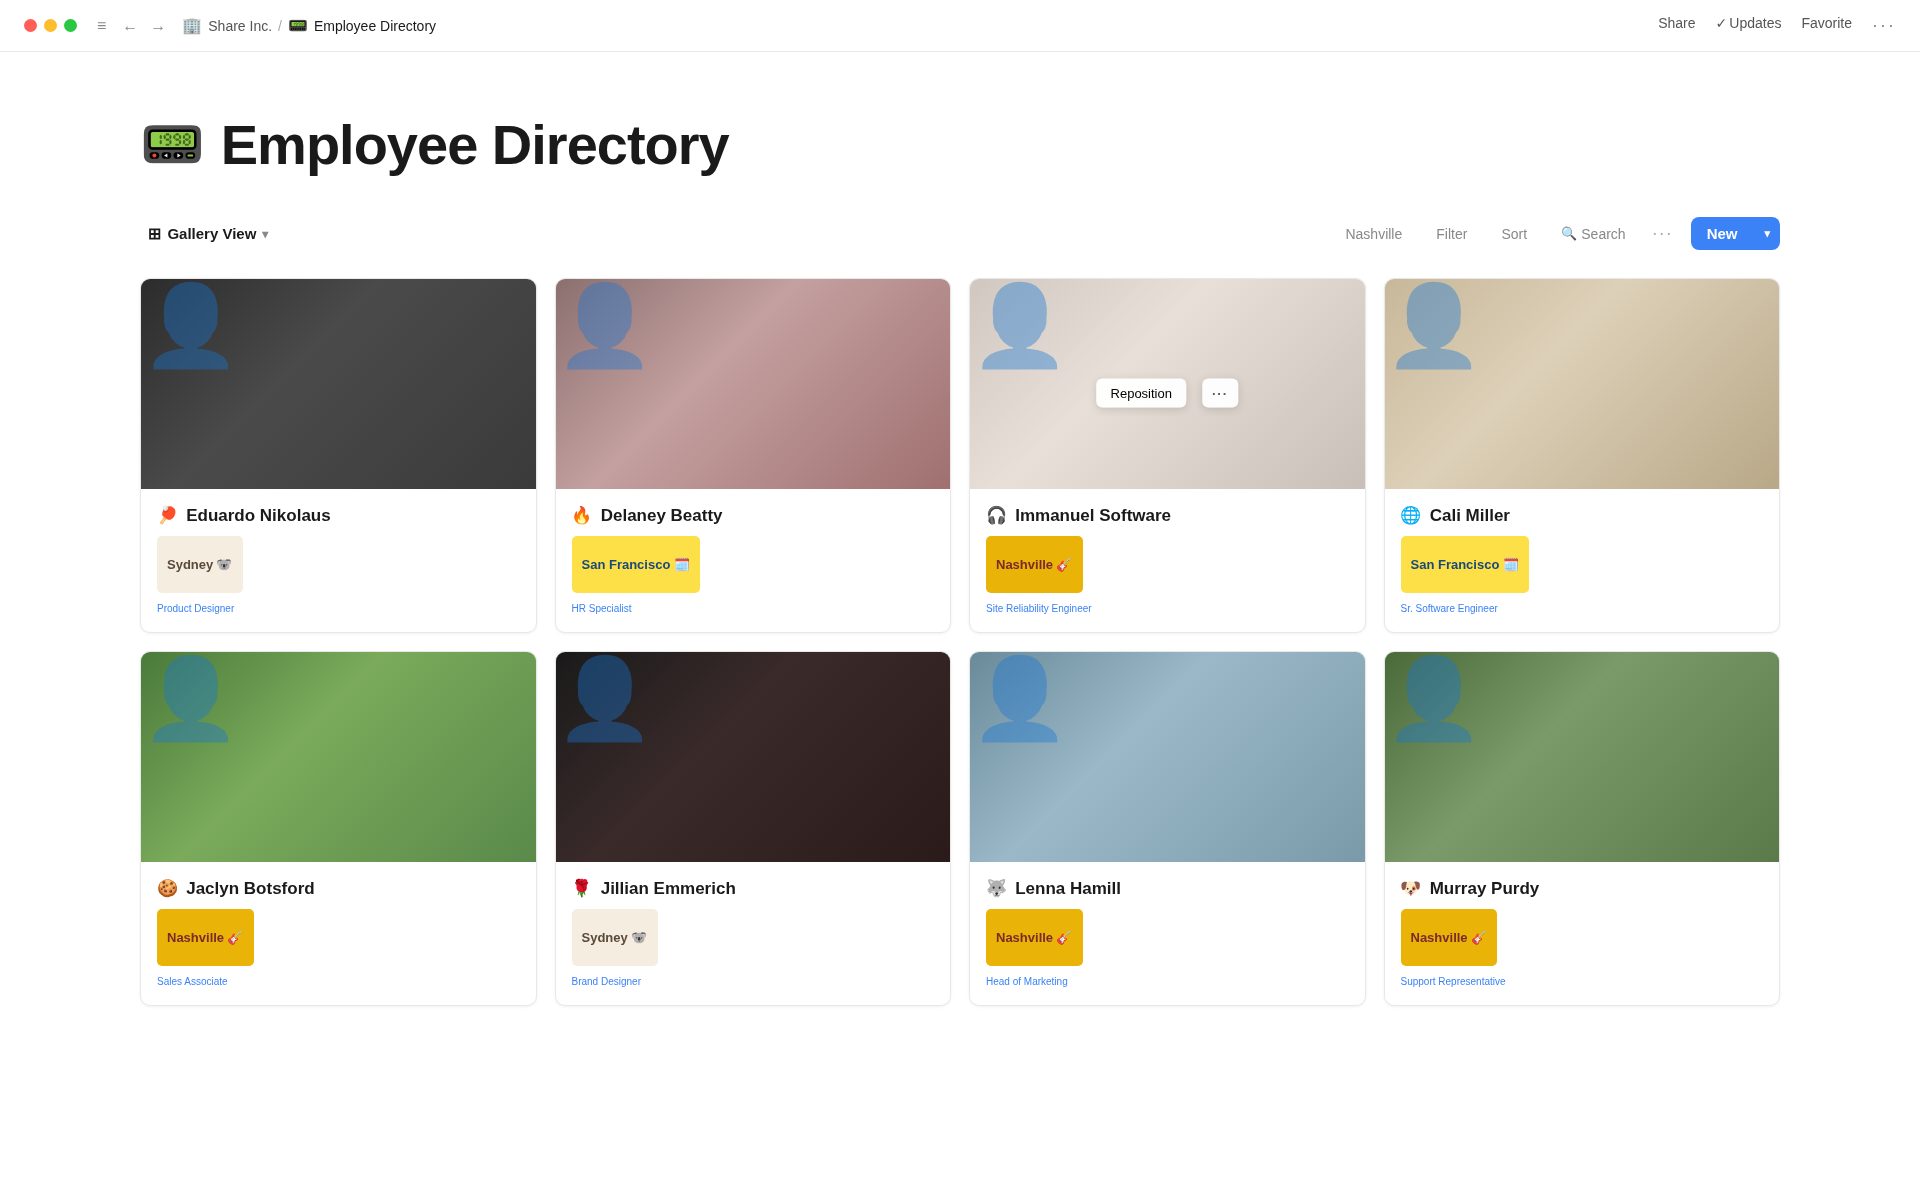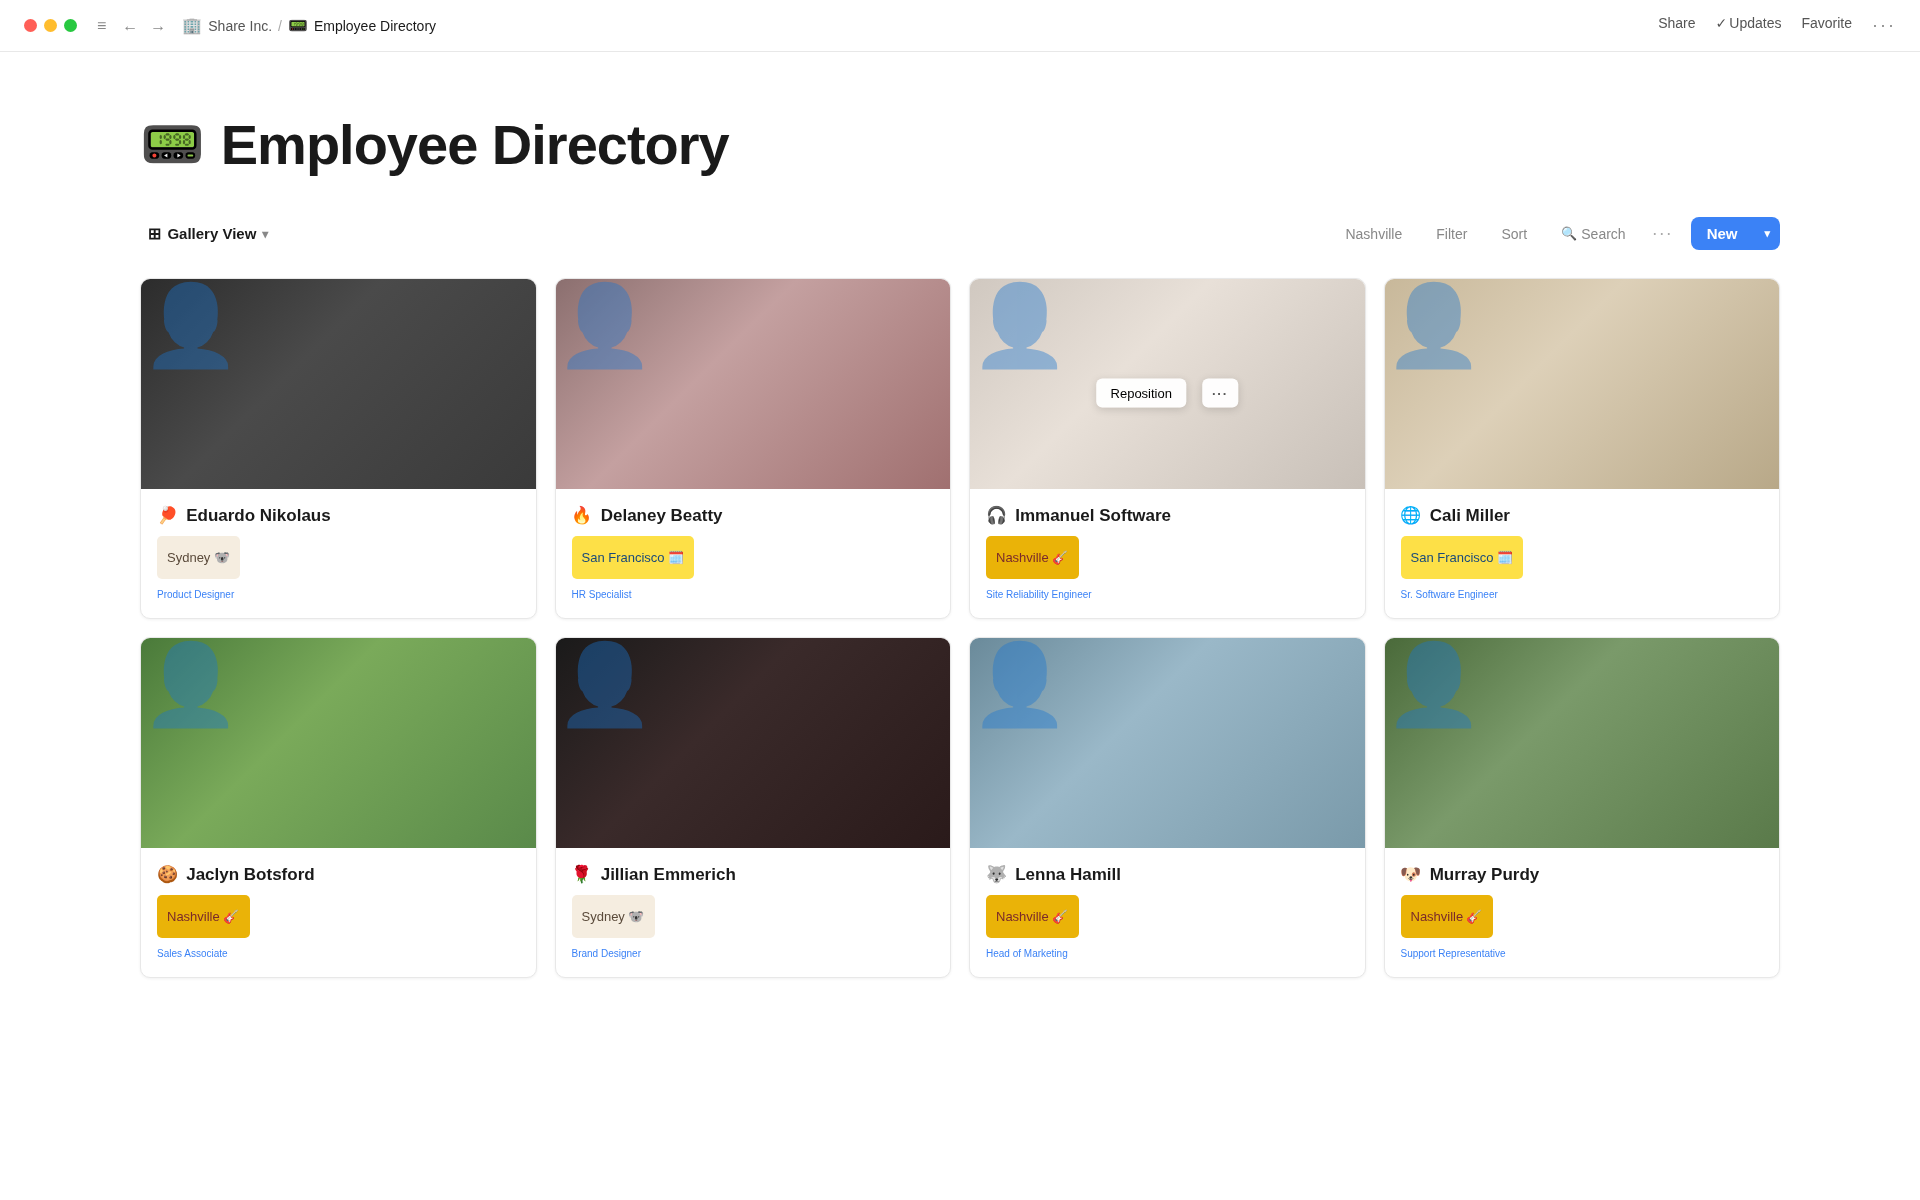--- a/index.html
+++ b/index.html
@@ -50,21 +50,21 @@
     
     .gallery-grid { display: grid; grid-template-columns: repeat(4, 1fr); gap: 18px; }
     .card { background: #fff; border: 1px solid #e8e8e8; border-radius: 10px; overflow: hidden; box-shadow: 0 1px 3px rgba(0,0,0,0.06); }
     .card-image-wrapper { position: relative; width: 100%; height: 210px; overflow: hidden; background: #f0f0f0; }
     .card-reposition-overlay { position: absolute; top: 50%; left: 50%; transform: translate(-50%, -50%); display: flex; align-items: center; gap: 16px; margin-top: 9px; }
     .reposition-btn { background: rgba(255,255,255,0.95); border: none; border-radius: 6px; padding: 7px 14px; font-size: 13px; font-weight: 500; cursor: pointer; box-shadow: 0 2px 8px rgba(0,0,0,0.15); }
     .card-overlay-dots { background: rgba(255,255,255,0.95); border: none; border-radius: 6px; padding: 7px 10px; font-size: 13px; font-weight: 700; cursor: pointer; box-shadow: 0 2px 8px rgba(0,0,0,0.15); color: #555; letter-spacing: 1px; }
     .card-body { padding: 16px 16px 18px; }
     .card-name-row { display: flex; align-items: center; gap: 8px; font-size: 17px; font-weight: 600; margin-bottom: 10px; }
     .card-name-icon { font-size: 17px; }
-    .card-location-tag { display: inline-flex; align-items: center; gap: 4px; padding: 14px 10px; border-radius: 5px; font-size: 13px; font-weight: 400; margin-bottom: 10px; }
+    .card-location-tag { display: inline-flex; align-items: center; gap: 4px; padding: 21px 10px; border-radius: 5px; font-size: 13px; font-weight: 700; margin-bottom: 10px; }
     .tag-sydney { background: #f5ede0; color: #5a4a3a; }
     .tag-sf { background: #fde047; color: #1a4a7a; }
     .tag-nashville { background: #eab308; color: #7a2a2a; }
     .card-role { font-size: 10px; color: #3b82f6; }
 
     
     .photo-eduardo { background: linear-gradient(135deg, #2c2c2c 0%, #4a4a4a 40%, #3a3a3a 100%); }
     .photo-delaney { background: linear-gradient(135deg, #8b6f6f 0%, #c4a0a0 40%, #a07070 100%); }
     .photo-immanuel { background: linear-gradient(135deg, #d0c8c0 0%, #e8e0d8 40%, #c8c0b8 100%); }
     .photo-cali { background: linear-gradient(135deg, #c8b89a 0%, #ddd0b8 40%, #b8a888 100%); }

